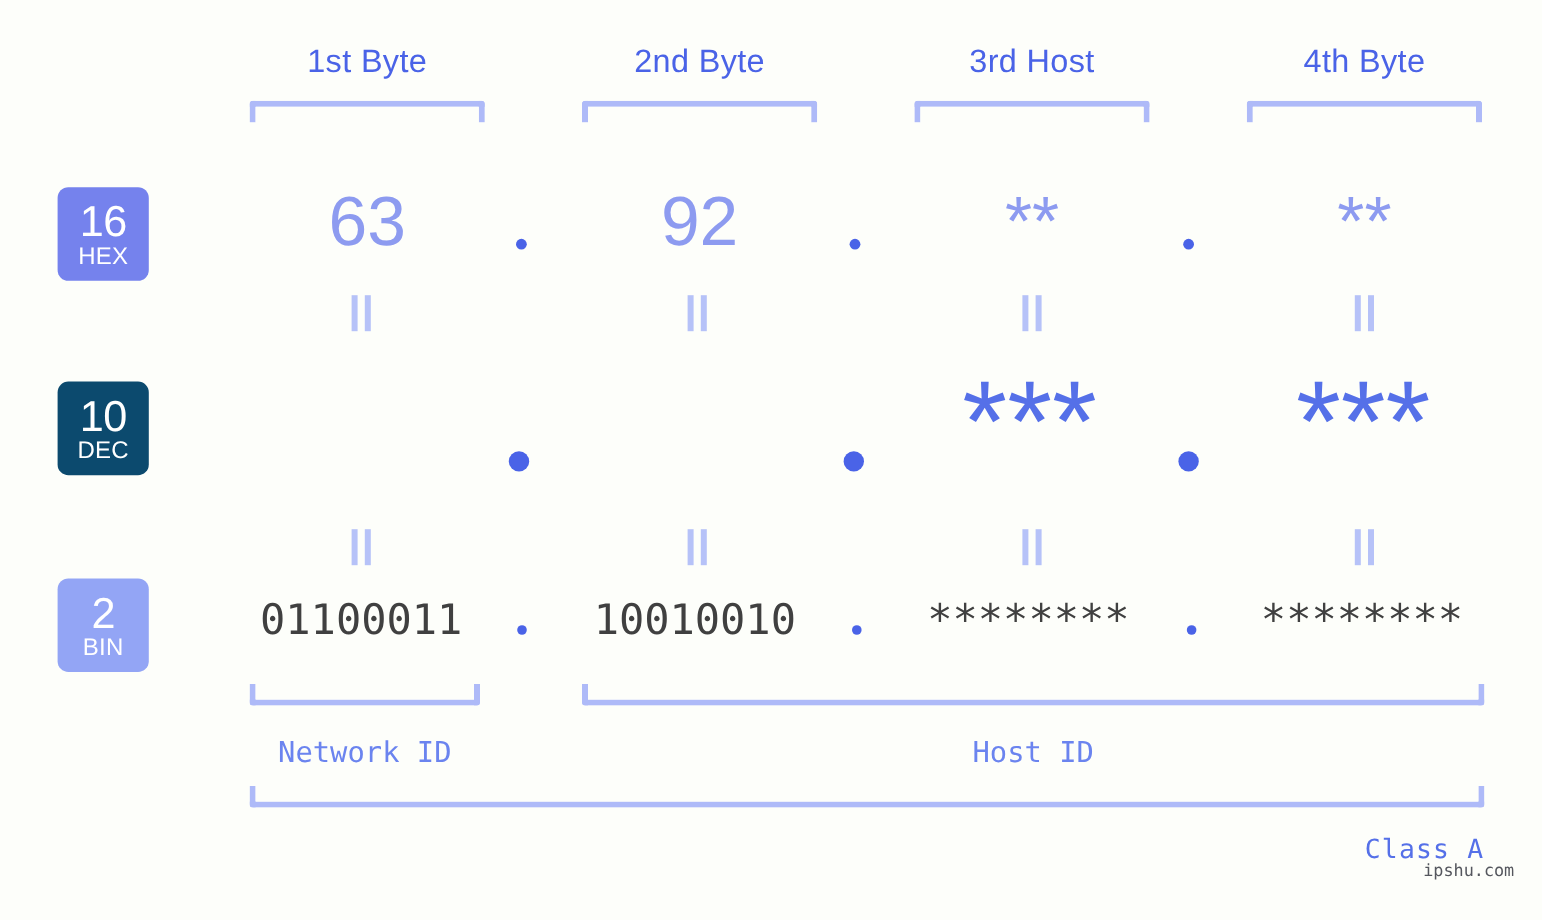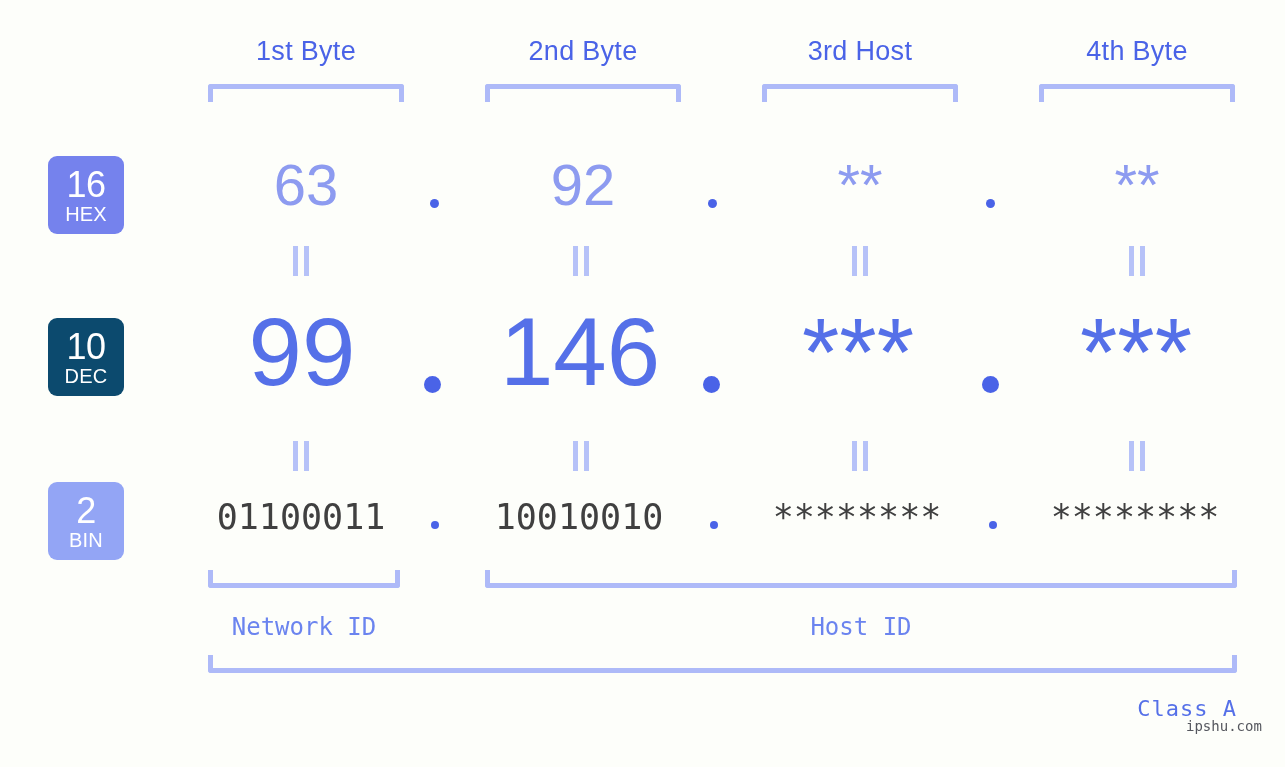--- a/index.html
+++ b/index.html
@@ -195,22 +195,20 @@
     </div>
   <div class="eq" style="left:850px; top:246px;">
       <i></i>
       <i></i>
     </div>
   <div class="eq" style="left:1127px; top:246px;">
       <i></i>
       <i></i>
     </div>
 
-  <div class="cell dec-val" style="left:204px; top:304px; width:196px;">99</div>
-  <div class="cell dec-val" style="left:482px; top:304px; width:196px;">146</div>
   <div class="cell dec-val" style="left:760px; top:304px; width:196px;">***</div>
   <div class="cell dec-val" style="left:1038px; top:304px; width:196px;">***</div>
 
   <div class="dot dot-dec" style="left:424px; top:376px;"></div>
   <div class="dot dot-dec" style="left:703px; top:376px;"></div>
   <div class="dot dot-dec" style="left:982px; top:376px;"></div>
 
   <div class="eq" style="left:291px; top:441px;">
       <i></i>
       <i></i>

